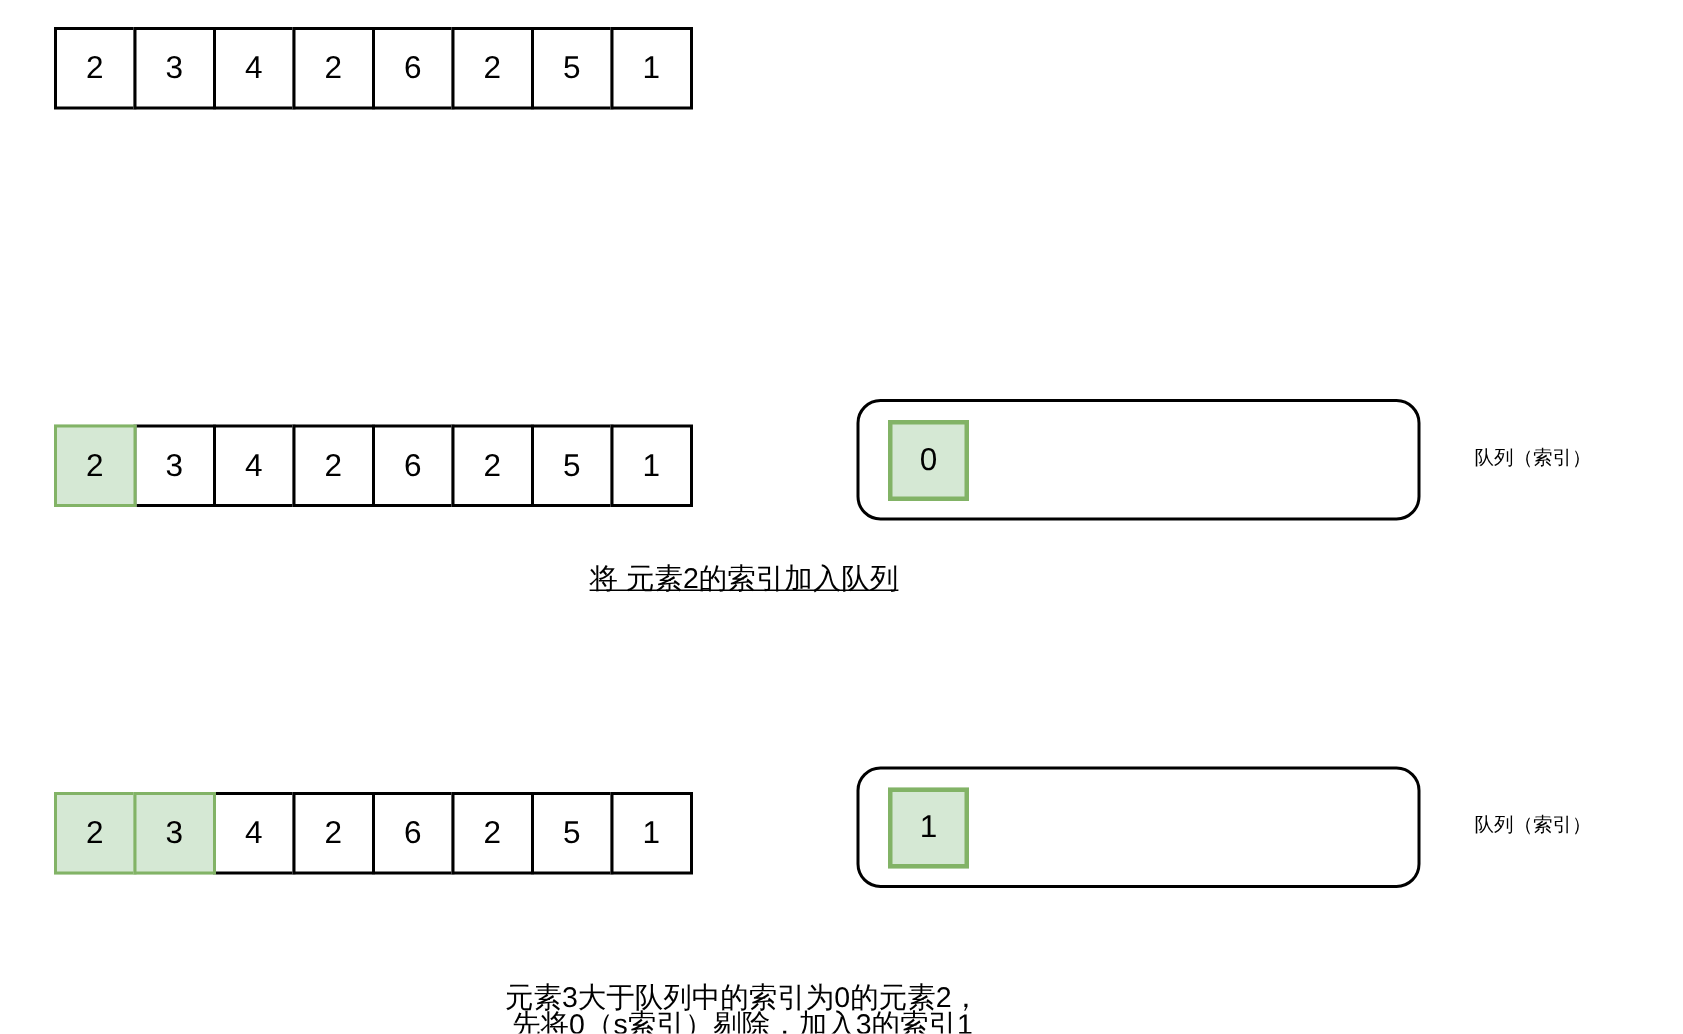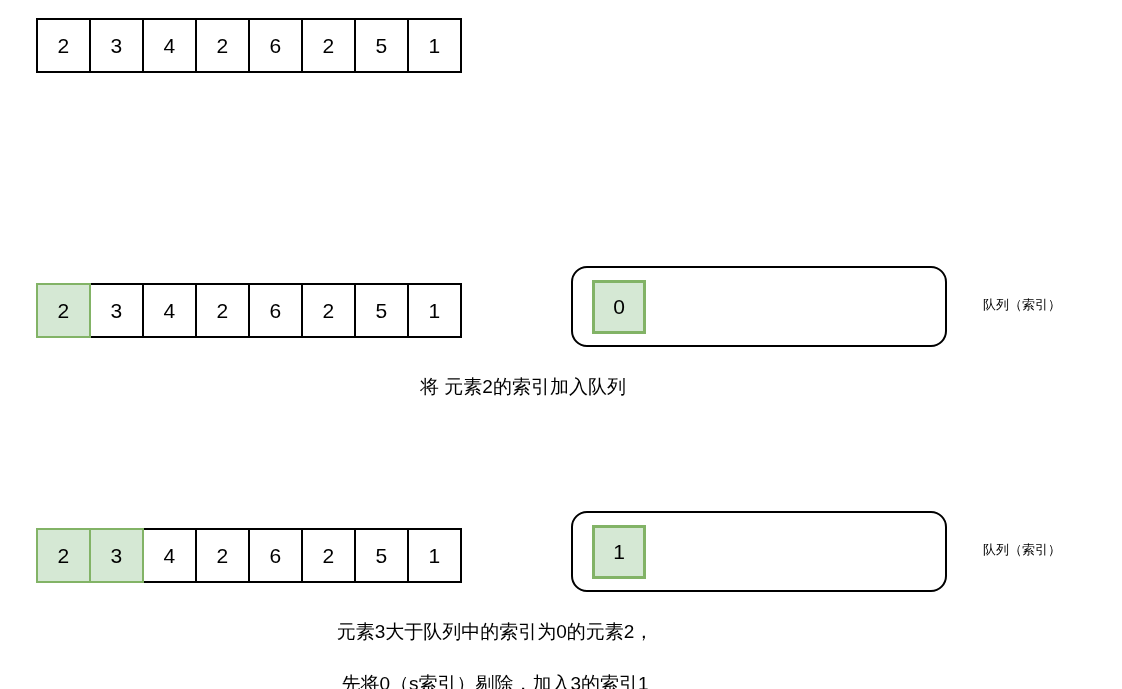--- a/index.html
+++ b/index.html
@@ -108,32 +108,32 @@
   <div class="cell">2</div>
   <div class="cell">5</div>
   <div class="cell">1</div>
 </div>
 
 <div class="queue-box" style="left:571px; top:266px; width:376px; height:81px;">
   <div class="queue-item">0</div>
 </div>
 <div class="queue-label" style="left:983px; top:298px;">队列（索引）</div>
 
-<div class="caption" style="left:523px; top:373px;">将 元素2的索引加入队列</div>
+<div class="caption" style="left:496px; top:373px;text-decoration:underline;">将 元素2的索引加入队列</div>
 
 <div class="array-row" style="left:36px; top:528px;">
   <div class="cell hl">2</div>
   <div class="cell hl">3</div>
   <div class="cell">4</div>
   <div class="cell">2</div>
   <div class="cell">6</div>
   <div class="cell">2</div>
   <div class="cell">5</div>
   <div class="cell">1</div>
 </div>
 
 <div class="queue-box" style="left:571px; top:511px; width:376px; height:81px;">
   <div class="queue-item">1</div>
 </div>
 <div class="queue-label" style="left:983px; top:543px;">队列（索引）</div>
 
-<div class="caption" style="left:495px; top:618px;">元素3大于队列中的索引为0的元素2，</div>
+<div class="caption" style="left:495px; top:652px;">元素3大于队列中的索引为0的元素2，</div>
 <div class="caption" style="left:495px; top:646px;margin-top:24px;">先将0（s索引）剔除，加入3的索引1</div>
 
 </body></html>

